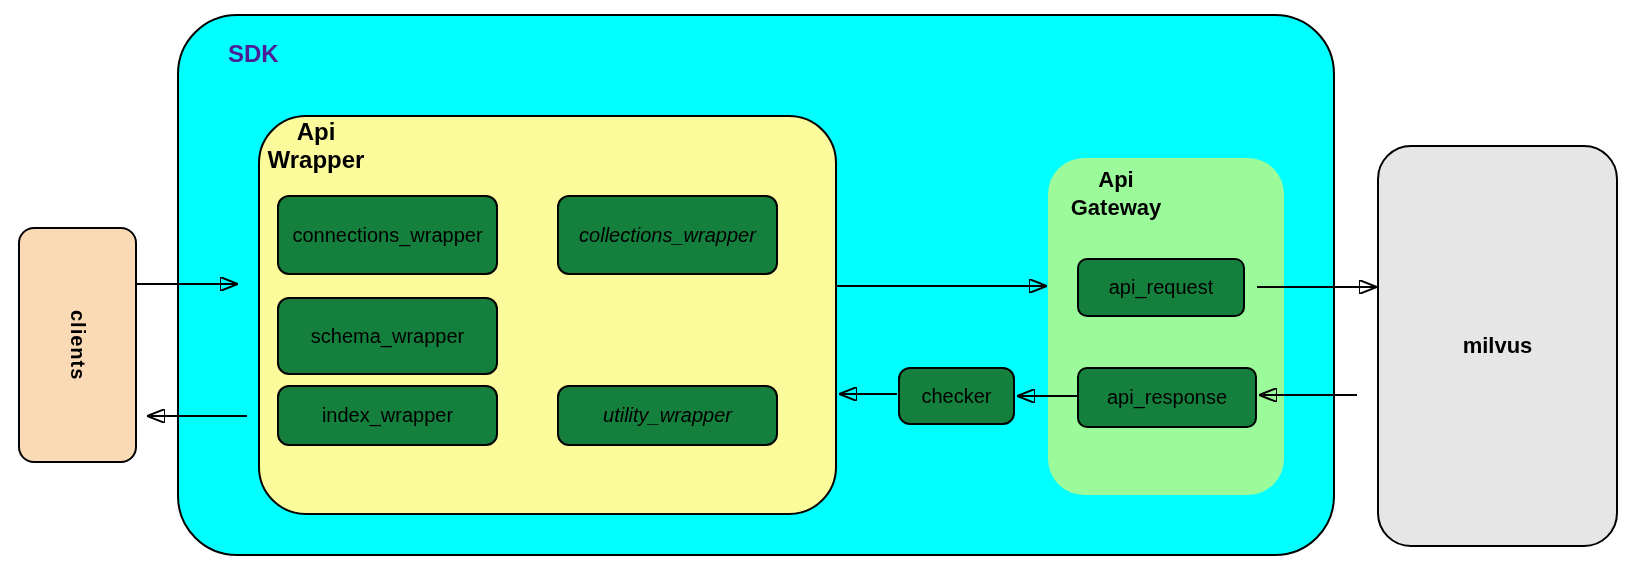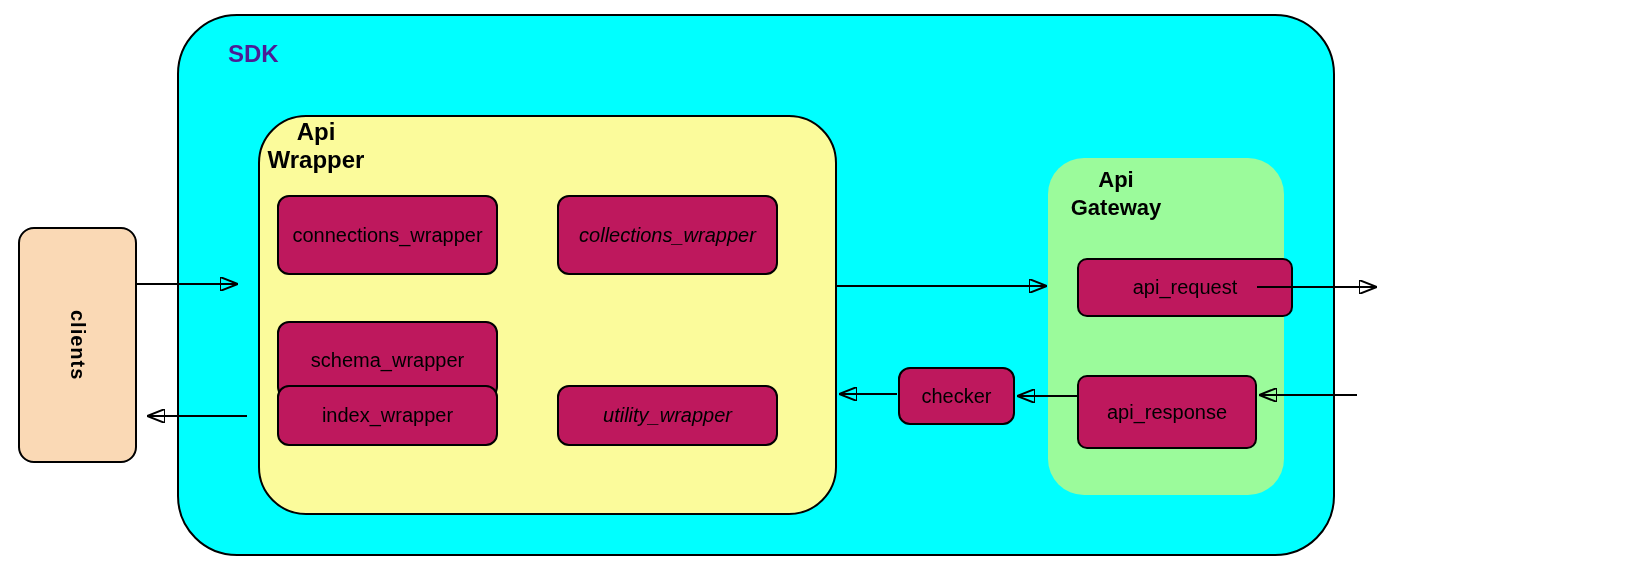--- a/index.html
+++ b/index.html
@@ -75,34 +75,34 @@
   .clients span {
     writing-mode: vertical-rl;
     text-orientation: mixed;
     font-size: 20px; font-weight: bold; color: #000;
     letter-spacing: 1px;
   }
   
   .leaf {
     position: absolute;
     box-sizing: border-box;
-    background: #be185d;
+    background: #15803d;
     border: 2px solid #000;
     border-radius: 12px;
     display: flex; align-items: center; justify-content: center;
     font-size: 20px; color: #000;
     white-space: nowrap;
   }
   .leaf.col1 { left: 277px; width: 221px; }
   .leaf.col2 { left: 557px; width: 221px; font-style: italic; }
   .leaf.row1 { top: 195px; height: 80px; }
-  .leaf.row2 { top: 297px; height: 78px; margin-top: 24px; }
+  .leaf.row2 { top: 297px; height: 78px; }
   .leaf.row3 { top: 385px; height: 61px; }
-  .api-request  { left: 1077px; top: 258px; width: 216px; height: 59px; border-radius: 10px; }
-  .api-response { left: 1077px; top: 367px; width: 180px; height: 74px; border-radius: 10px; margin-top: 8px; }
+  .api-request  { left: 1077px; top: 258px; width: 168px; height: 59px; border-radius: 10px; }
+  .api-response { left: 1077px; top: 367px; width: 180px; height: 61px; border-radius: 10px; }
   .checker      { left: 898px;  top: 367px; width: 117px; height: 58px; border-radius: 12px; }
   
   #edges {
     position: absolute;
     left: 0; top: 0;
     width: 1634px; height: 574px;
     pointer-events: none;
   }
   #edges path { stroke: #000; stroke-width: 2; fill: none; }
 </style>
@@ -123,20 +123,23 @@
   <div class="node api-gateway"></div>
   <div class="api-gateway-label">
     <span>Api</span><br>
     <span>Gateway</span>
   </div>
 
   <div class="node clients">
     <span>clients</span>
   </div>
 
+  <div class="node milvus">
+    <span>milvus</span>
+  </div>
 
   <div class="leaf col1 row1">connections_wrapper</div>
   <div class="leaf col2 row1">collections_wrapper</div>
   <div class="leaf col1 row2">schema_wrapper</div>
   <div class="leaf col1 row3">index_wrapper</div>
   <div class="leaf col2 row3">utility_wrapper</div>
 
   <div class="leaf api-request">api_request</div>
   <div class="leaf api-response">api_response</div>
 

